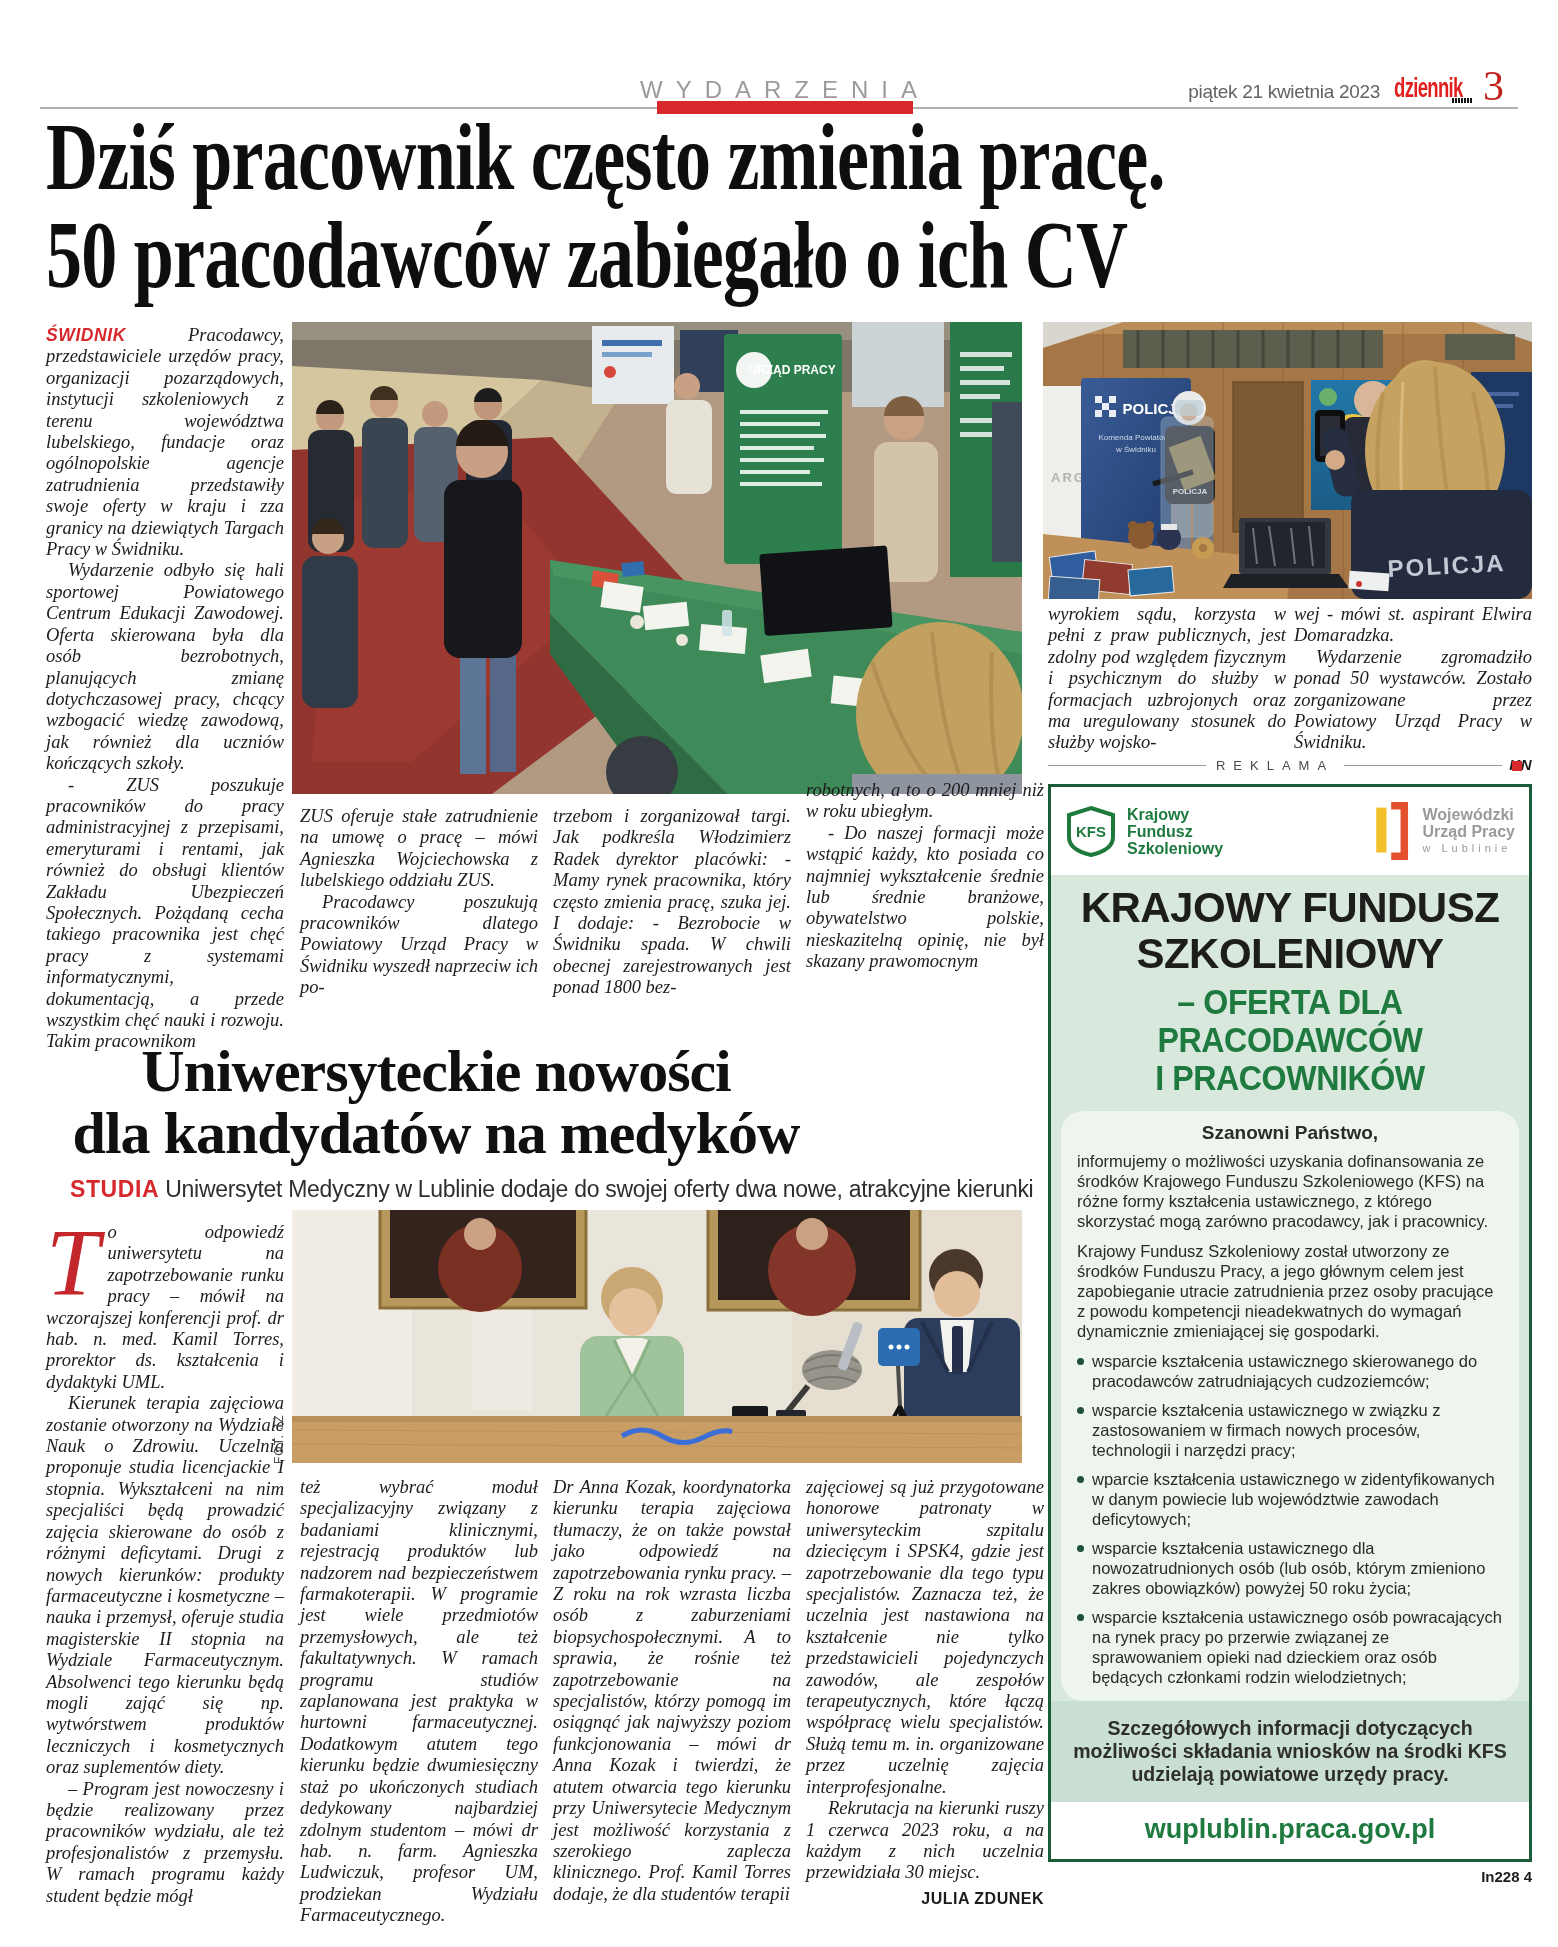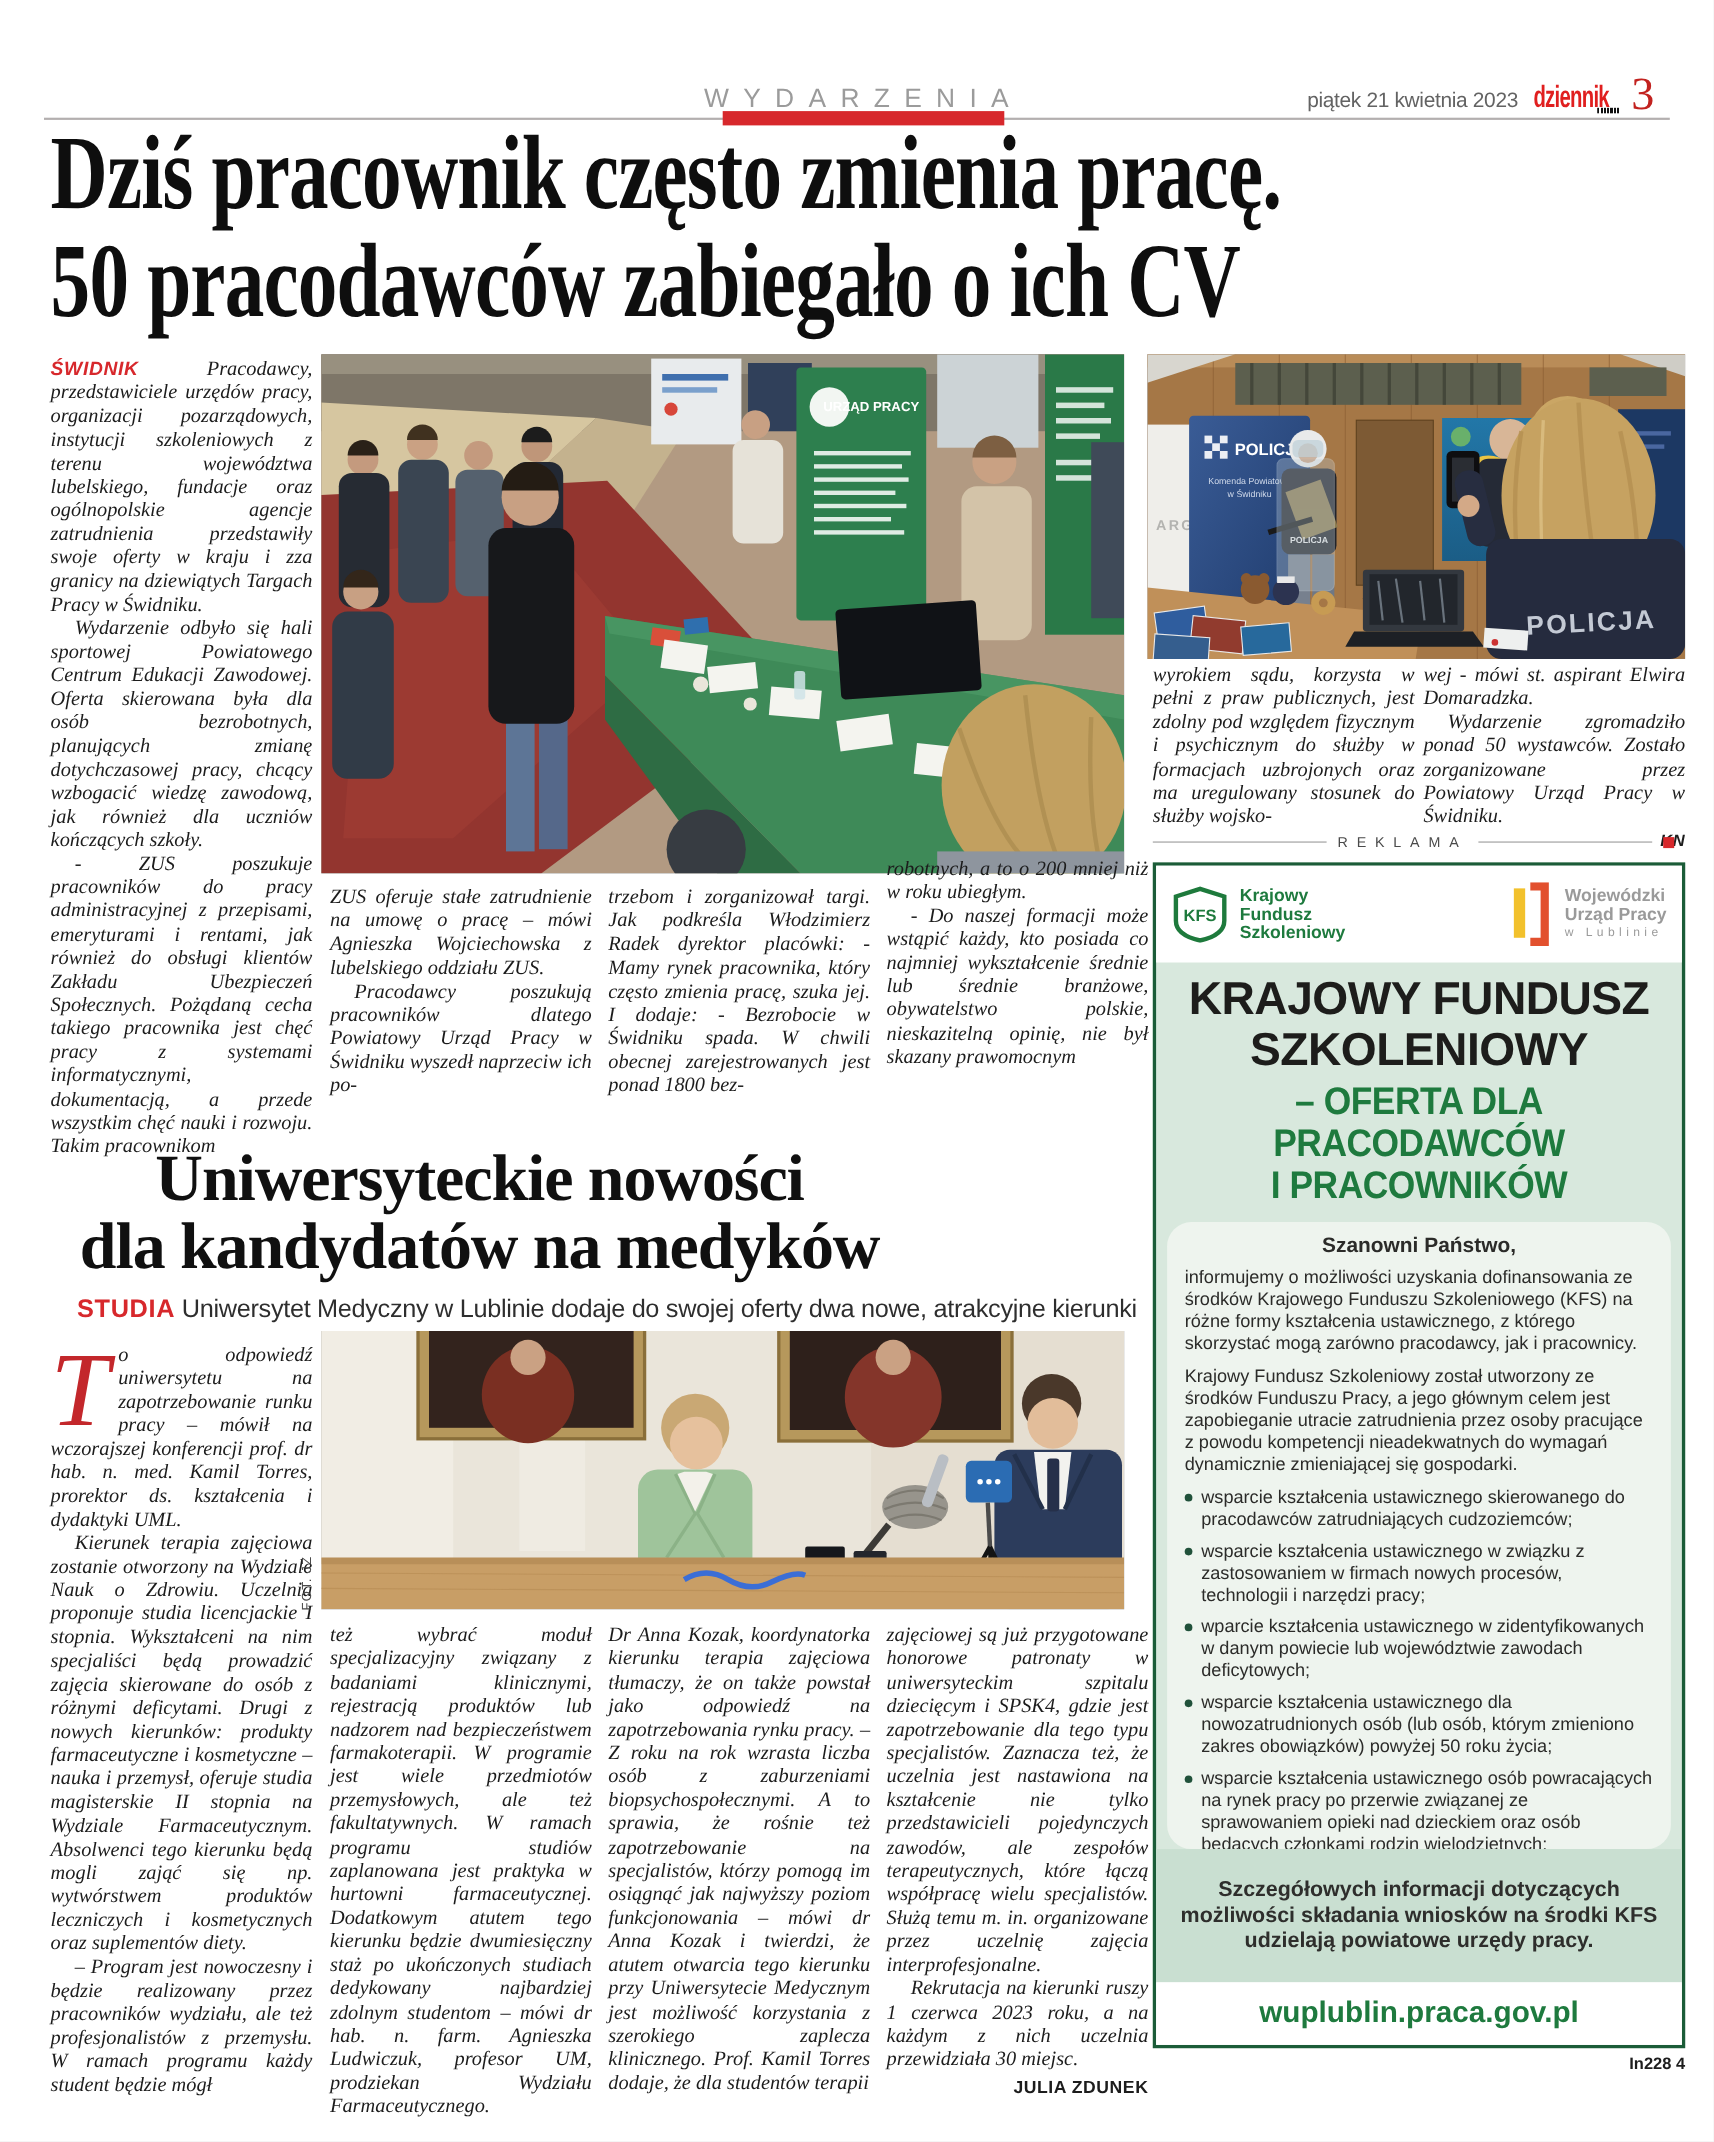--- a/index.html
+++ b/index.html
@@ -81,21 +81,21 @@
   .ad-subtitle{margin:6px 0 4px;text-align:center;font-weight:700;font-size:35px;line-height:38px;
     color:var(--green);transform:scaleX(0.92);transform-origin:50% 0;letter-spacing:-0.5px;}
   .ad-box{background:var(--ad-box);border-radius:22px;margin:10px 10px 0;padding:12px 16px 8px;
     font-size:16.5px;line-height:20px;color:#2b2b29;flex:1;overflow:hidden;}
   .ad-box .salut{text-align:center;font-weight:700;font-size:19px;margin-bottom:8px;}
   .ad-box p{margin:0 0 10px;}
   .ad-box ul{list-style:none;margin:0;padding:0;}
   .ad-box li{position:relative;padding-left:15px;margin-bottom:9px;}
   .ad-box li::before{content:"";position:absolute;left:0;top:7px;width:7px;height:7px;border-radius:50%;
     background:#20513a;}
-  .ad-band{background:var(--ad-band);padding:26px 14px;text-align:center;font-weight:700;
+  .ad-band{background:var(--ad-band);padding:16px 14px;text-align:center;font-weight:700;
     font-size:19.5px;line-height:23px;color:#2e2e2c;}
   .ad-url{background:#ffffff;text-align:center;padding:12px 0 14px;font-weight:800;font-size:27px;
     color:var(--green);}
   .ad-id{position:absolute;left:1380px;top:1868px;width:152px;text-align:right;
     font-family:"Liberation Sans",sans-serif;font-weight:700;font-size:15px;color:#1d1d1d;}
 </style>
 </head>
 <body>
 
 <div class="page">

